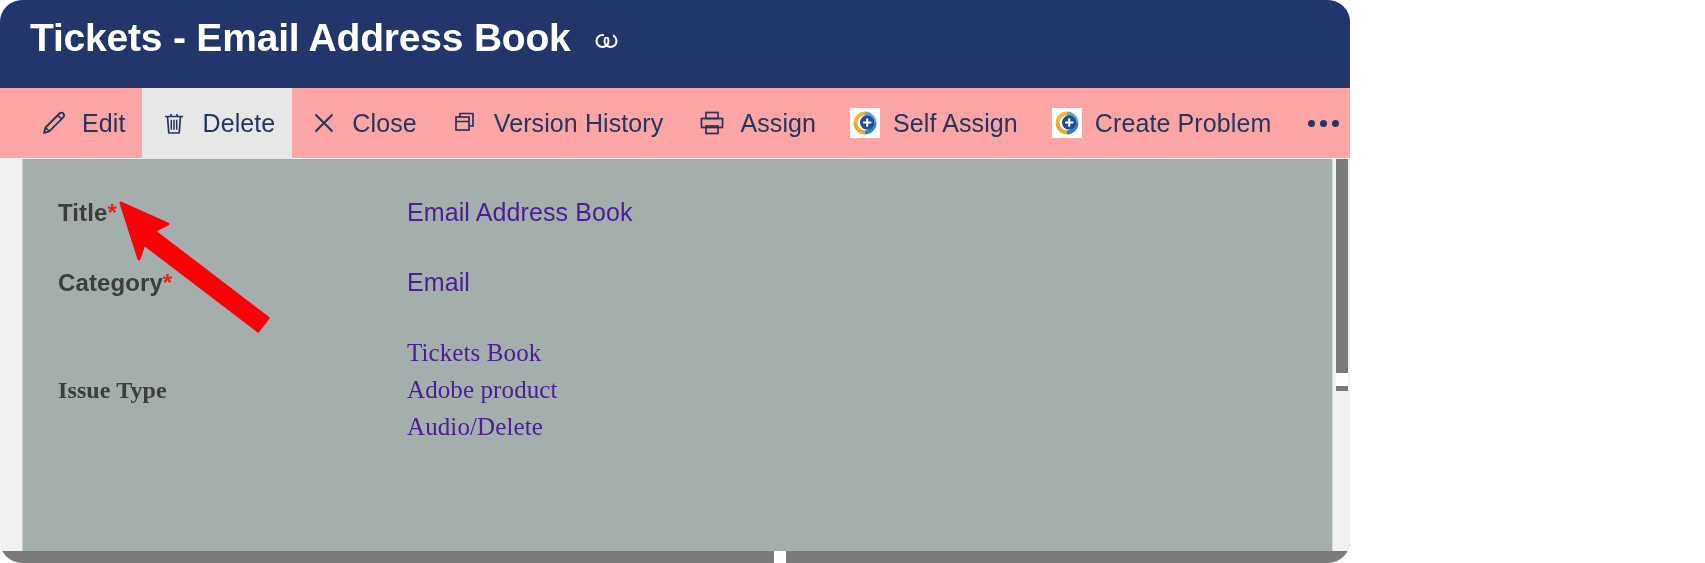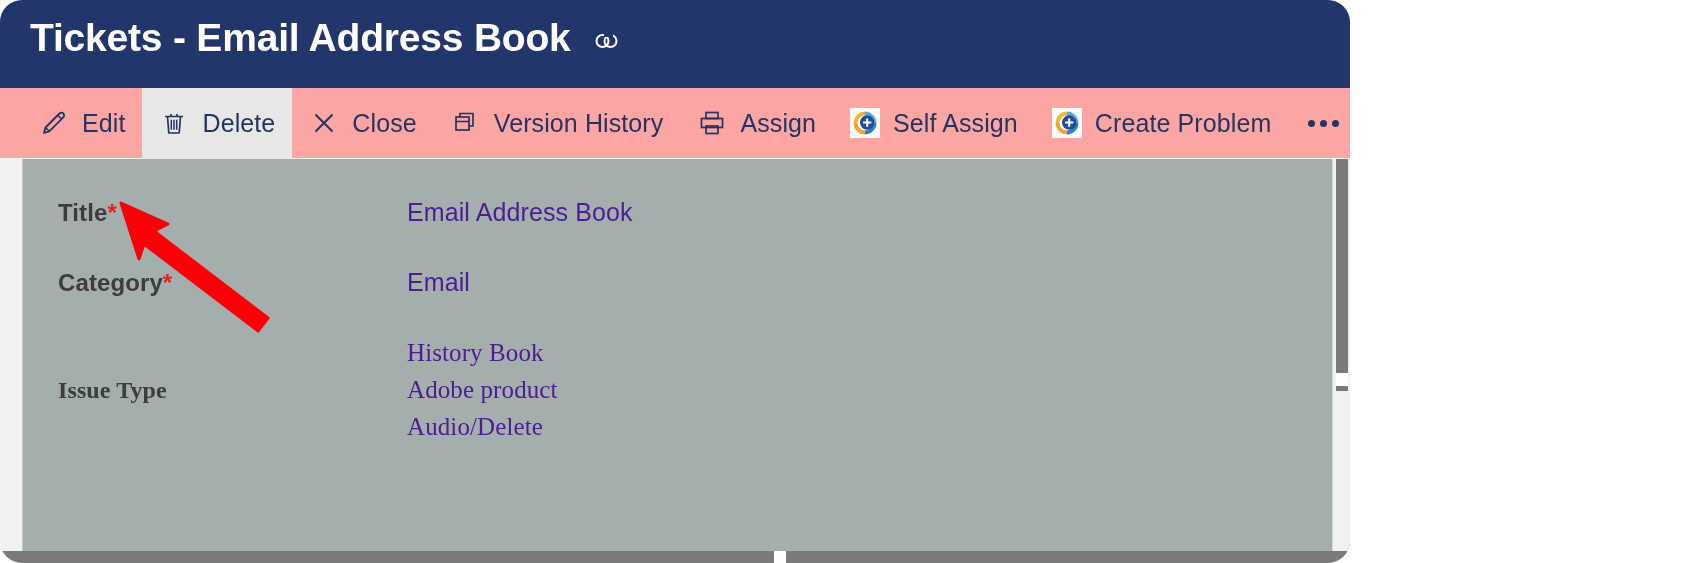--- a/index.html
+++ b/index.html
@@ -358,21 +358,21 @@
             <span>Category</span><span class="req">*</span>
           </div>
           <div class="f-value">
             <div>Email</div>
           </div>
         </div>
 
         <div class="form-row row-issue">
           <div class="f-label">Issue Type</div>
           <div class="f-value">
-            <div>History Book</div>
+            <div>Tickets Book</div>
             <div>Adobe product</div>
             <div>Audio/Delete</div>
           </div>
         </div>
 
 
       </div>
     </div>
   </div>
 

